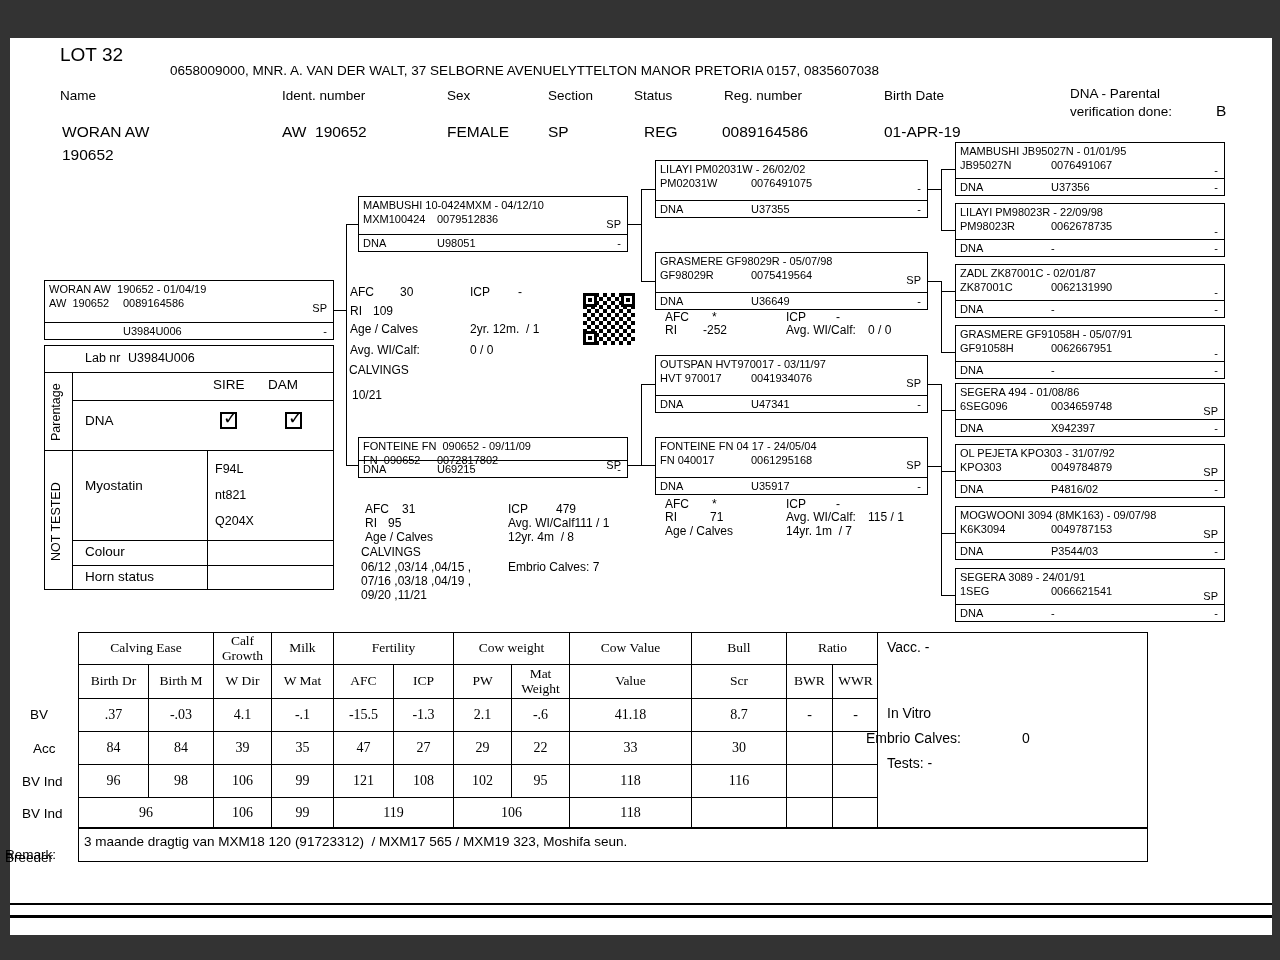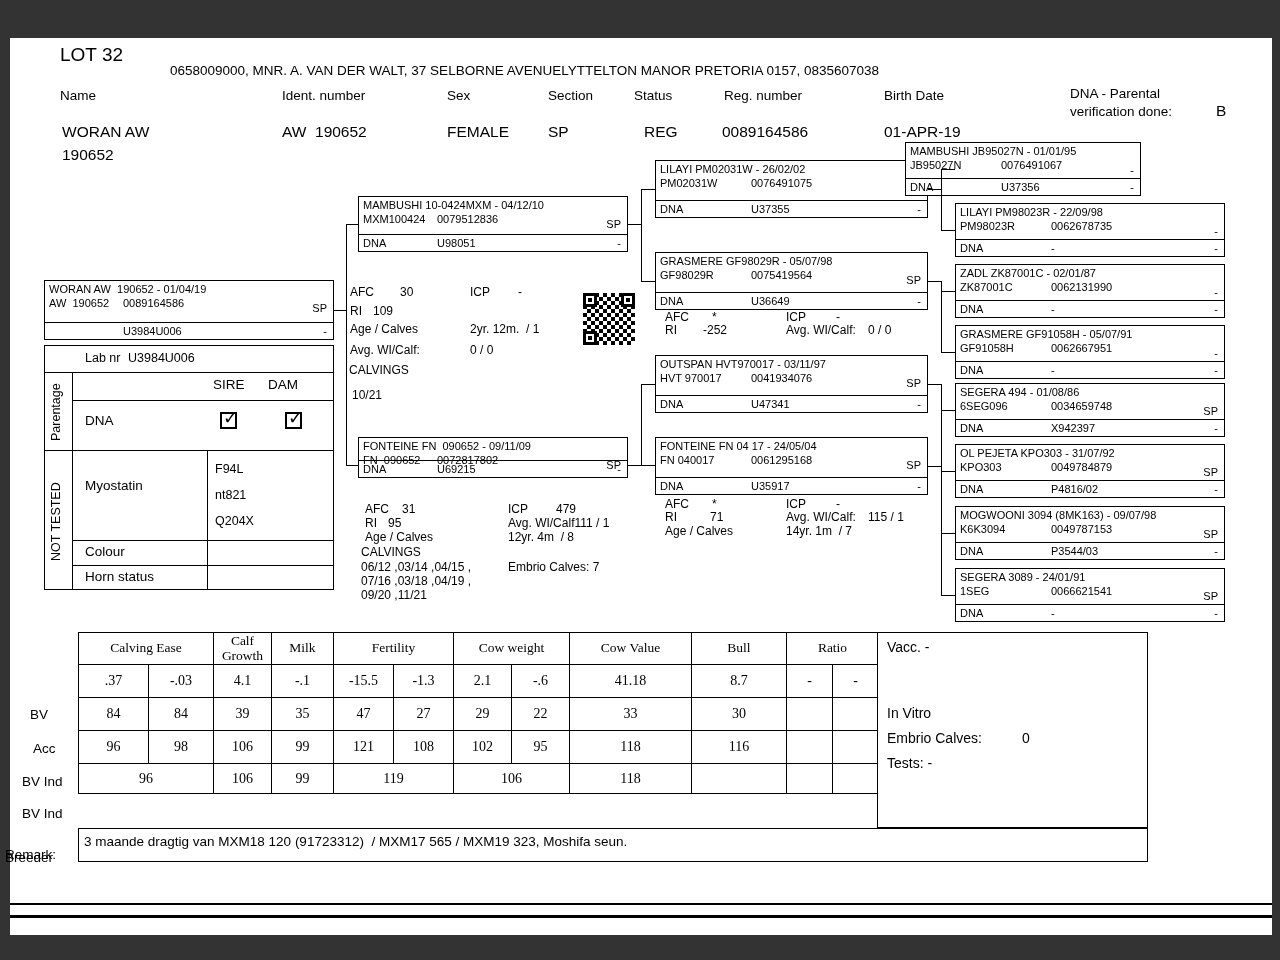--- a/index.html
+++ b/index.html
@@ -237,21 +237,21 @@
   <div class="t fs12" style="left:712px;top:498px">*</div>
   <div class="t fs12" style="left:786px;top:498px">ICP</div>
   <div class="t fs12" style="left:836px;top:498px">-</div>
   <div class="t fs12" style="left:665px;top:511px">RI</div>
   <div class="t fs12" style="left:710px;top:511px">71</div>
   <div class="t fs12" style="left:786px;top:511px">Avg. WI/Calf:</div>
   <div class="t fs12" style="left:868px;top:511px">115 / 1</div>
   <div class="t fs12" style="left:665px;top:525px">Age / Calves</div>
   <div class="t fs12" style="left:786px;top:525px">14yr. 1m  / 7</div>
 
-  <div class="pbox" style="left:905px;top:142px;width:236px;height:54px">
+  <div class="pbox" style="left:955px;top:142px;width:270px;height:54px">
     <div class="pb-name">MAMBUSHI JB95027N - 01/01/95</div>
     <div class="pb-id1">JB95027N</div>
     <div class="pb-id2">0076491067</div>
     <div class="pb-tag">-</div>
     <div class="pb-dna">
       <span class="pb-dna-l">DNA</span>
       <span class="pb-dna-v">U37356</span>
       <span class="pb-dash">-</span>
     </div>
   </div>
@@ -386,20 +386,34 @@
         <tr class="gh">
       <th colspan="2">Calving Ease</th>
       <th>Calf Growth</th>
       <th>Milk</th>
       <th colspan="2">Fertility</th>
       <th colspan="2">Cow weight</th>
       <th>Cow Value</th>
       <th>Bull</th>
       <th colspan="2">Ratio</th>
     </tr>
+    <tr class="ch">
+      <th>Birth Dr</th>
+      <th>Birth M</th>
+      <th>W Dir</th>
+      <th>W Mat</th>
+      <th>AFC</th>
+      <th>ICP</th>
+      <th>PW</th>
+      <th>Mat Weight</th>
+      <th>Value</th>
+      <th>Scr</th>
+      <th>BWR</th>
+      <th>WWR</th>
+    </tr>
     <tr class="dr">
       <td>.37</td>
       <td>-.03</td>
       <td>4.1</td>
       <td>-.1</td>
       <td>-15.5</td>
       <td>-1.3</td>
       <td>2.1</td>
       <td>-.6</td>
       <td>41.18</td>
@@ -445,21 +459,21 @@
       <td></td>
       <td></td>
       <td></td>
     </tr>
   </tbody>
     </table>
 
   <div class="panelbox" style="left:877px;top:632px;width:271px;height:196px"></div>
   <div class="t fs14" style="left:887px;top:639px">Vacc. -</div>
   <div class="t fs14" style="left:887px;top:705px">In Vitro</div>
-  <div class="t fs14" style="left:887px;top:730px">Embrio Calves:</div>
+  <div class="t fs14" style="left:866px;top:730px">Embrio Calves:</div>
   <div class="t fs14" style="left:1022px;top:730px">0</div>
   <div class="t fs14" style="left:887px;top:755px">Tests: -</div>
 
   <div class="t fs13" style="left:5px;top:850px">Breeder</div>
   <div class="t fs13" style="left:5px;top:847px">Remark:</div>
   <div class="panelbox" style="left:78px;top:828px;width:1070px;height:34px"></div>
   <div class="t fs13" style="left:84px;top:834px">3 maande dragtig van MXM18 120 (91723312)  / MXM17 565 / MXM19 323, Moshifa seun.</div>
 
 
   <div class="line" style="left:10px;top:903px;width:1262px;height:2px"></div>

